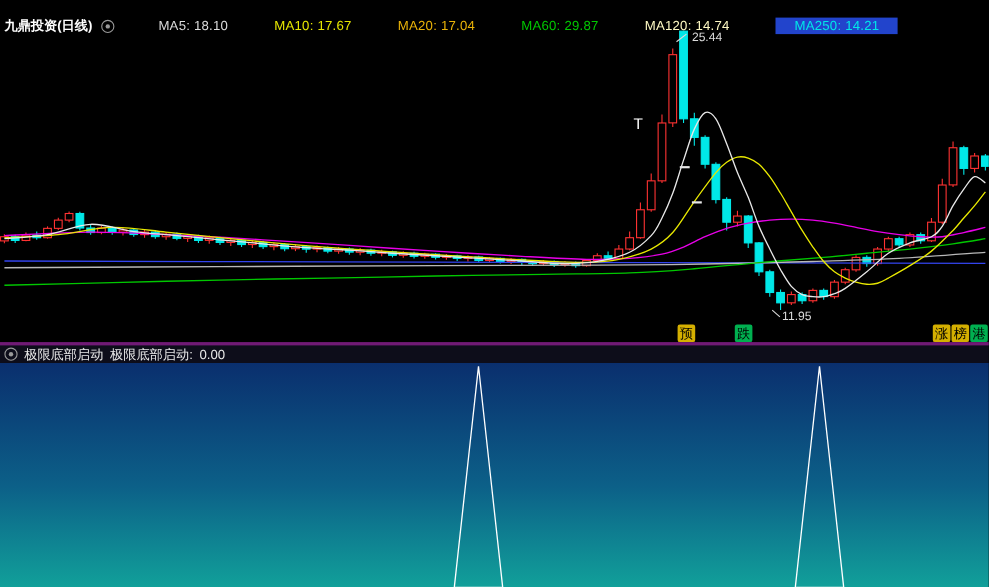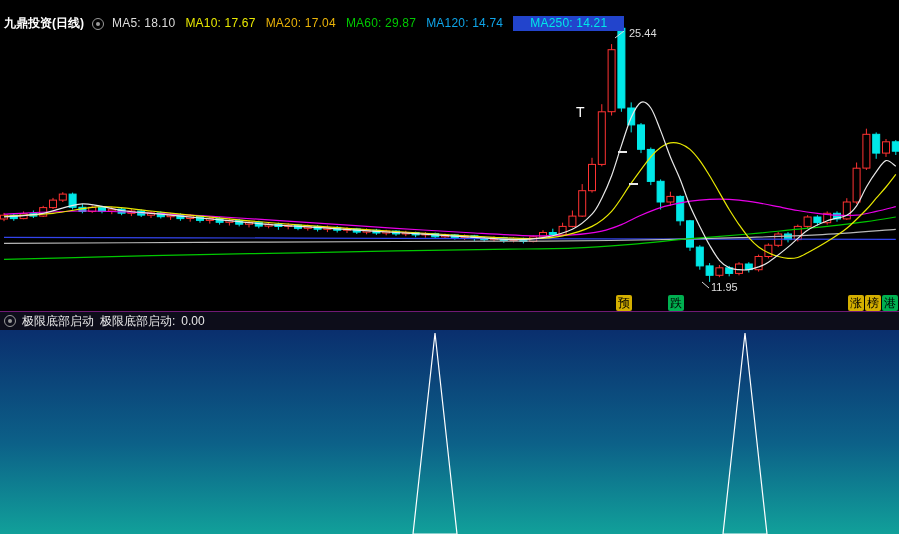--- a/index.html
+++ b/index.html
@@ -8,28 +8,28 @@
   .top-panel{position:absolute;left:0;top:0;width:899px;height:311px;background:#000;}
   #main-chart{position:absolute;left:0;top:0;}
   .top-header{position:absolute;left:4px;top:16px;display:flex;align-items:center;gap:8px;
               font-size:12px;line-height:15px;white-space:nowrap;z-index:3;}
   .stock-title{color:#ffffff;font-weight:bold;}
   .collapse-circle{display:inline-block;width:10px;height:10px;border:1px solid #9a9a9a;
                    border-radius:50%;position:relative;}
   .collapse-circle::after{content:"";position:absolute;left:3px;top:3px;width:4px;height:4px;
                    background:#9a9a9a;border-radius:50%;}
   #ma-row{display:flex;gap:10px;}
-  #ma-row span{letter-spacing:0.2px;}
+  #ma-row span{letter-spacing:0.2px;margin-left:32px;}
   .corner-tags{position:absolute;bottom:0;display:flex;z-index:3;}
   #tags-left{left:616px;gap:36px;}
   #tags-right{right:1px;gap:1px;}
   .tag{width:16px;height:16px;line-height:16px;text-align:center;font-size:12px;
        border-radius:2px;cursor:pointer;}
   .indicator-bar{position:absolute;left:0;top:311px;width:899px;height:19px;
-                 background:#0d0d1a;border-top:1px solid #701a75;box-sizing:border-box;
+                 background:#0d0d1a;border-top:3px solid #701a75;box-sizing:border-box;
                  display:flex;align-items:center;gap:6px;padding-left:4px;
                  font-size:12px;color:#e8e8e8;z-index:3;}
   .indicator-readout{text-align:right;}
   .signal-panel{position:absolute;left:0;top:330px;width:899px;height:204px;}
   #signal-chart{position:absolute;left:0;top:0;}
 </style>
 </head>
 <body>
 
 <div class="screen">
@@ -236,21 +236,21 @@
       </svg>
 
     <div class="top-header">
       <span class="stock-title">九鼎投资(日线)</span>
       <span class="collapse-circle"></span>
       <span id="ma-row">
           <span style="color: rgb(220, 220, 220);">MA5: 18.10</span>
           <span style="color: rgb(232, 232, 0);">MA10: 17.67</span>
           <span style="color: #eab308;">MA20: 17.04</span>
           <span style="color: rgb(0, 200, 0);">MA60: 29.87</span>
-          <span style="color: #0ea5e9;">MA120: 14.74</span>
+          <span style="color: #fef9c3;">MA120: 14.74</span>
           <span style="color: rgb(0, 232, 232); background: rgb(34, 68, 204); padding: 0px 17px;">MA250: 14.21</span>
         </span>
     </div>
 
     <div id="tags-left" class="corner-tags">
         <span class="tag" style="background: rgb(212, 175, 0); color: rgb(0, 0, 0);">预</span>
         <span class="tag" style="background: rgb(0, 176, 80); color: rgb(0, 0, 0);">跌</span>
       </div>
     <div id="tags-right" class="corner-tags">
         <span class="tag" style="background: rgb(212, 175, 0); color: rgb(0, 0, 0);">涨</span>

